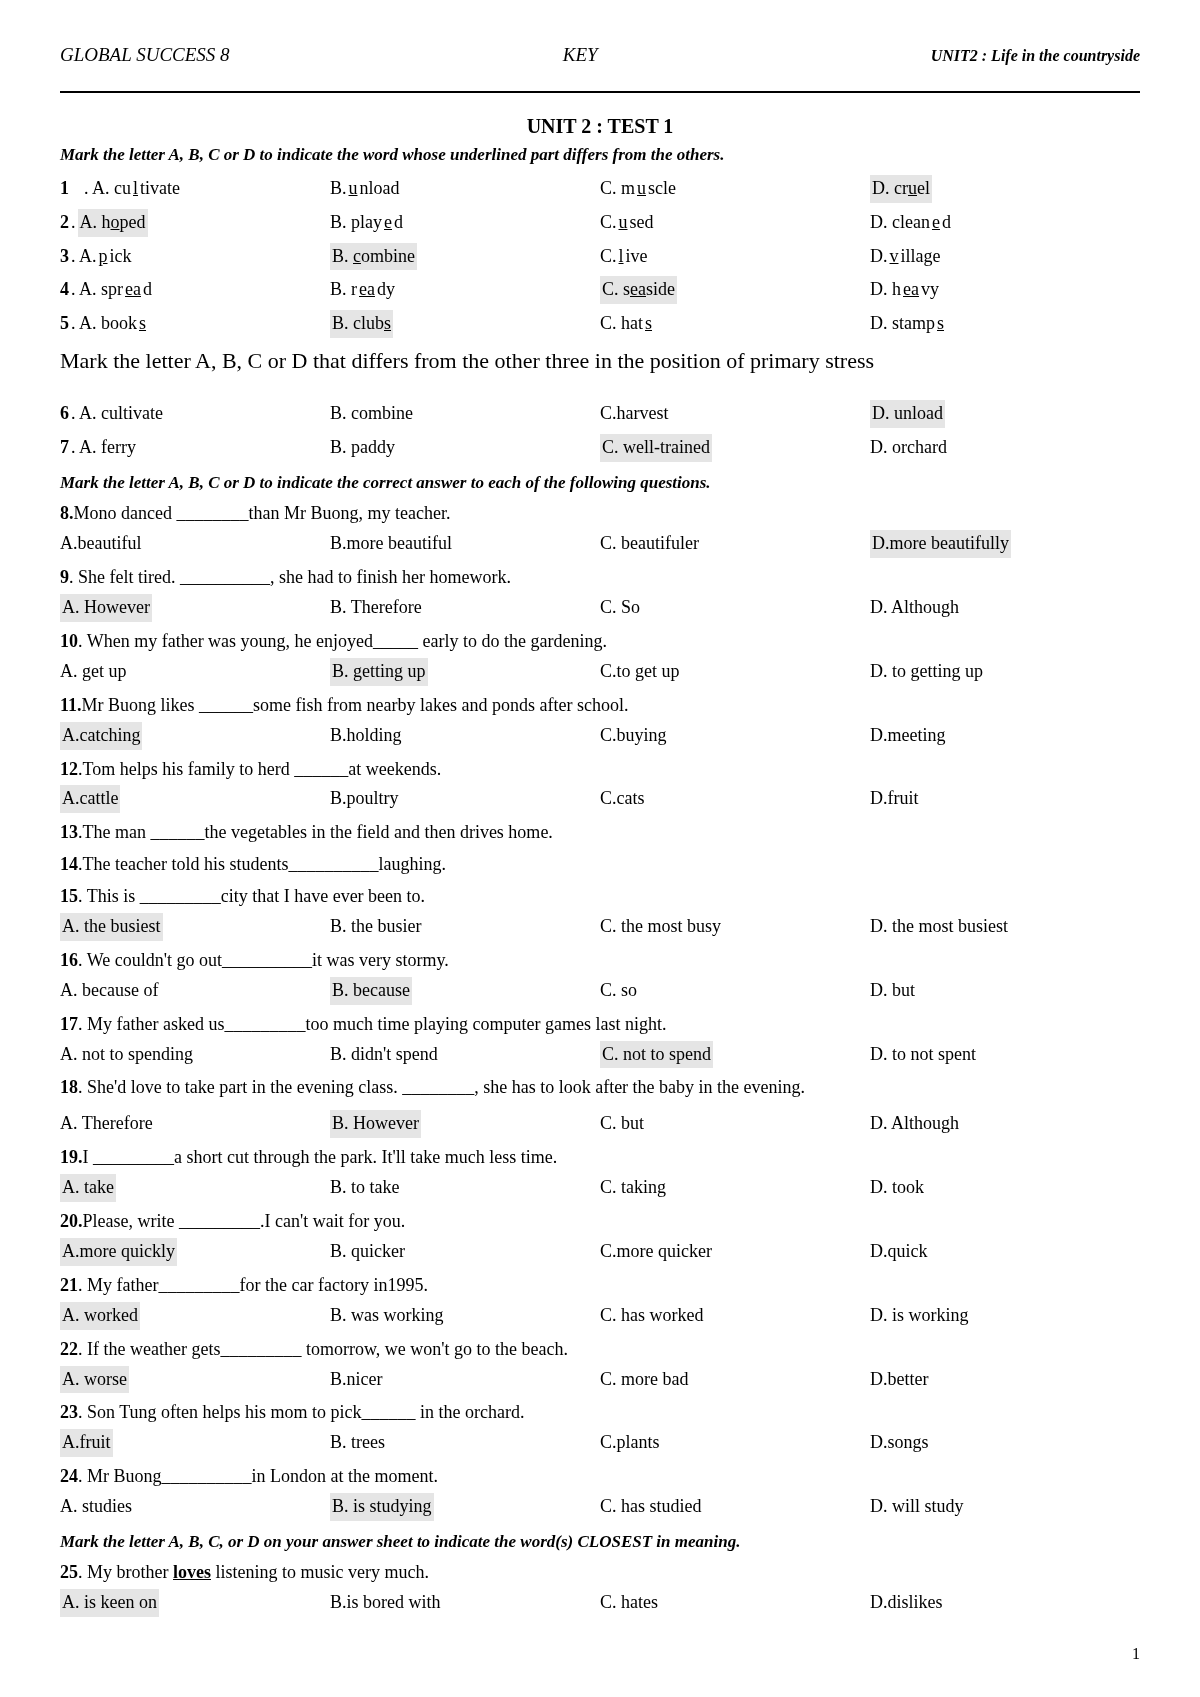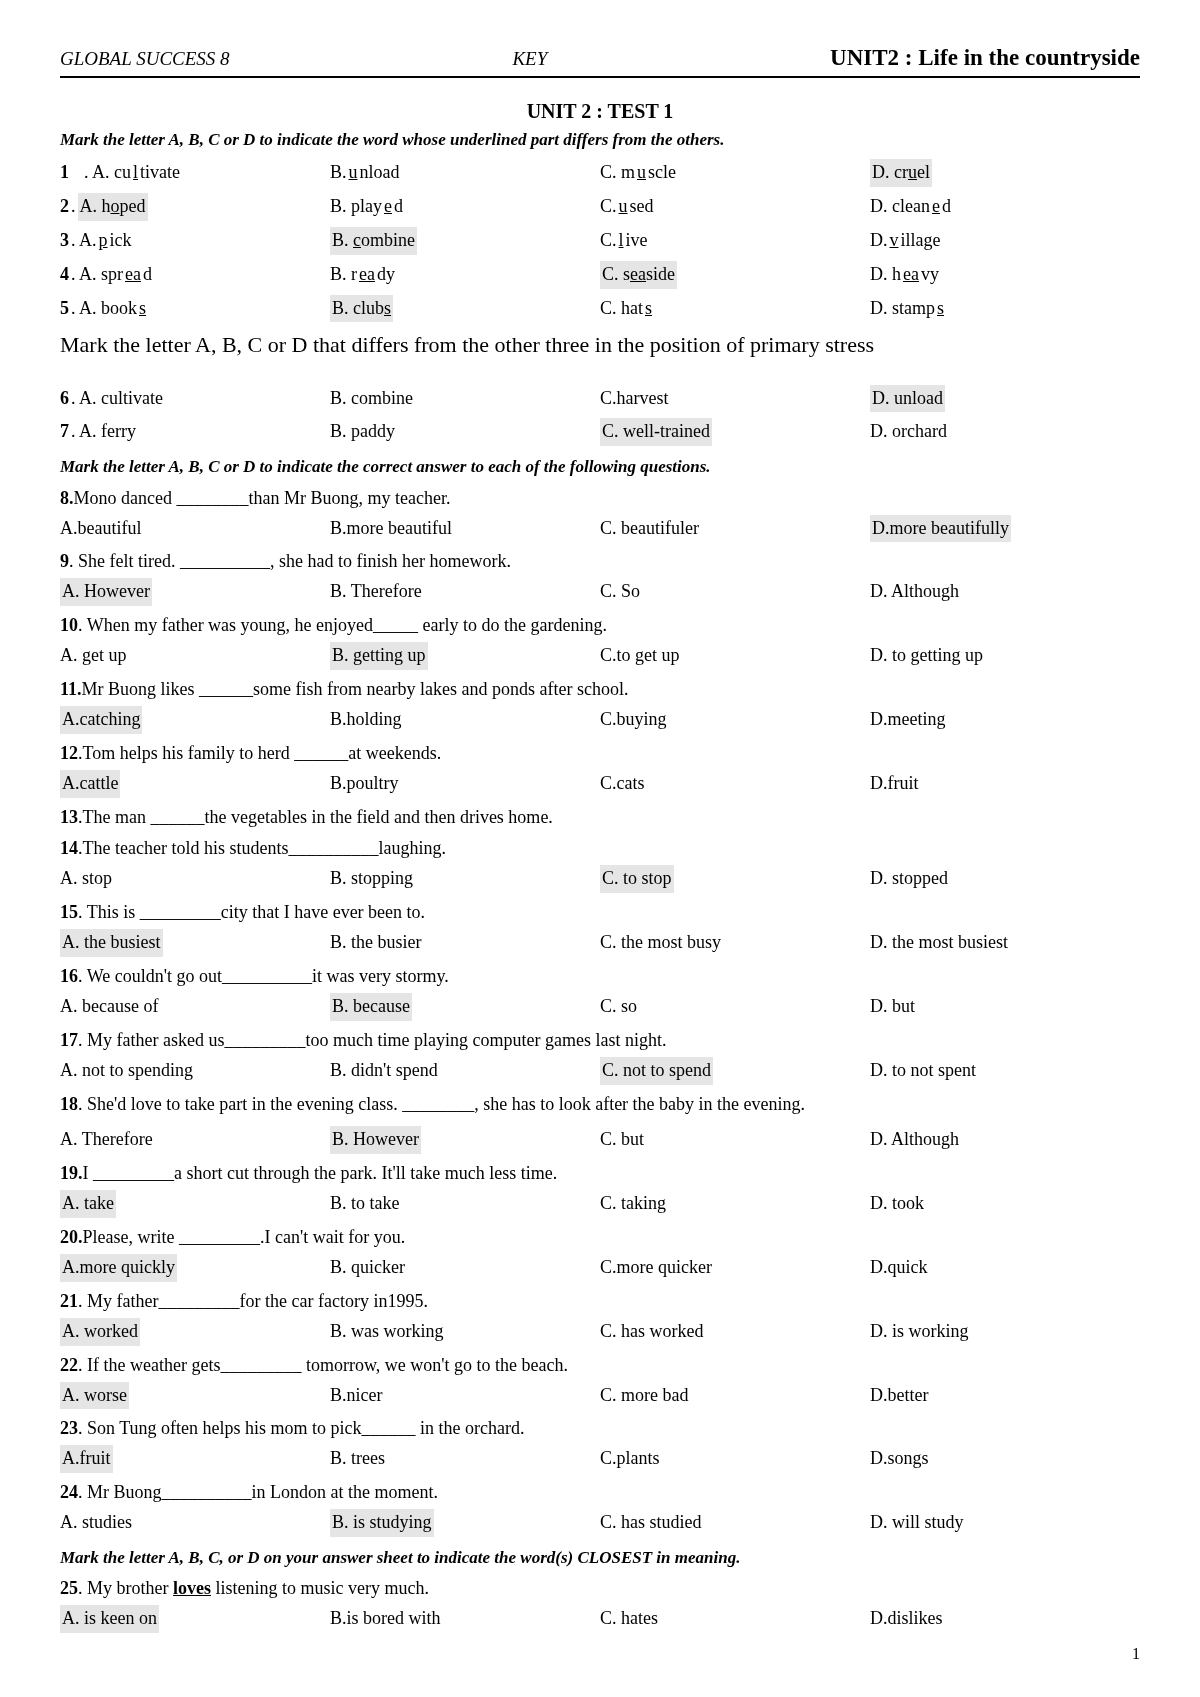--- a/index.html
+++ b/index.html
@@ -11,26 +11,26 @@
       min-height: 1697px;
       padding: 40px 60px;
       font-size: 18px;
       line-height: 1.55;
     }
     .header {
       display: flex;
       justify-content: space-between;
       align-items: baseline;
       border-bottom: 2px solid #000;
-      padding-bottom: 0;
+      padding-bottom: 22px;
       margin-bottom: 18px;
     }
     .header-left { font-style: italic; font-size: 19px; font-weight: normal; }
     .header-center { font-style: italic; font-size: 19px; font-weight: normal; }
-    .header-right { font-weight: bold; font-size: 23px; }
+    .header-right { font-style: italic; font-weight: bold; font-size: 16px; }
 
     .unit-title {
       text-align: center;
       font-weight: bold;
       font-size: 20px;
     }
     .instruction {
       font-style: italic;
       font-weight: bold;
       font-size: 17px;
@@ -227,28 +227,20 @@
     <div class="ans">D.fruit</div>
   </div>
 </div>
 
 <div class="question-block">
   <div class="q-full"><span class="bold">13</span>.The man ______the vegetables in the field and then drives home.</div>
 </div>
 
 <div class="question-block">
   <div class="q-full"><span class="bold">14</span>.The teacher told his students__________laughing.</div>
-  <div class="answers-row">
-    <div class="ans">A. stop</div>
-    <div class="ans">B. stopping</div>
-    <div class="ans">
-        <span class="highlight">C. to stop</span>
-      </div>
-    <div class="ans">D. stopped</div>
-  </div>
 </div>
 
 <div class="question-block">
   <div class="q-full"><span class="bold">15</span>.  This is _________city that I have ever been to.</div>
   <div class="answers-row">
     <div class="ans">
         <span class="highlight">A. the busiest</span>
       </div>
     <div class="ans">B. the busier</div>
     <div class="ans">C. the most busy</div>

